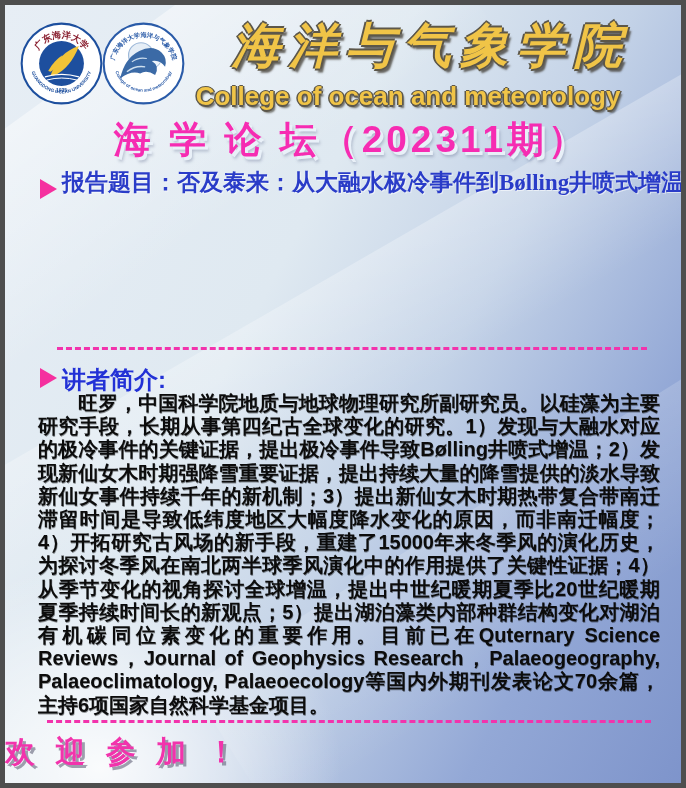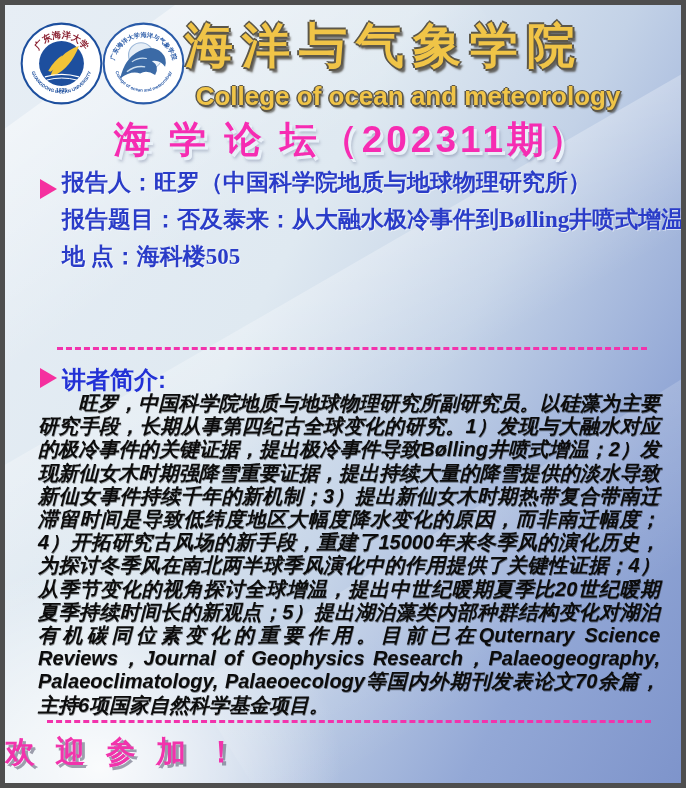--- a/index.html
+++ b/index.html
@@ -21,23 +21,23 @@
     background:linear-gradient(rgba(255,255,255,.28),rgba(255,255,255,0));}
   .streak.s3{top:430px;left:160px;width:900px;height:160px;transform:rotate(-32deg);
     background:linear-gradient(rgba(255,255,255,.16),rgba(255,255,255,0));}
 
   .logo{position:absolute;top:17px;}
   .logo.university{left:15px;}
   .logo.college{left:97px;}
 
   .title-cn{
     position:absolute;left:180px;top:8px;width:446px;
-    text-align:left;
+    text-align:right;
     font-family:"DejaVu Serif",serif;
-    font-weight:bold;
+    font-style:italic;font-weight:bold;
     font-size:48px;line-height:64px;letter-spacing:9px;
     color:#f0c447;
     text-shadow:2px 0 0 #5c574a,-2px 0 0 #5c574a,0 2px 0 #5c574a,0 -2px 0 #5c574a,3px 4px 2px rgba(60,55,45,.75);
   }
   .title-en{
     position:absolute;left:180px;top:76px;width:446px;
     text-align:center;font-weight:bold;
     font-size:26px;color:#f0c447;
     text-shadow:1.5px 0 0 #5c574a,-1.5px 0 0 #5c574a,0 1.5px 0 #5c574a,0 -1.5px 0 #5c574a,2px 3px 2px rgba(60,55,45,.7);
   }
@@ -75,21 +75,20 @@
 
   .bio-heading{
     position:absolute;left:57px;top:359px;
     font-weight:bold;font-size:24px;color:#2231d6;
   }
   .bio-text{
     position:absolute;left:33px;right:21px;top:387px;
     font-weight:bold;font-size:20px;line-height:23.2px;
     color:#0c0c0c;text-align:justify;text-indent:2em;
     text-shadow:.5px .5px 0 rgba(0,0,0,.4);
-    font-style:italic;
   }
 
   .welcome{
     position:absolute;left:0;right:0;top:727px;
     text-align:left;font-weight:bold;
     font-size:30px;letter-spacing:6px;
     color:#f233ac;
     text-shadow:3px 3px 0 rgba(85,85,110,.55);
   }
 </style>
@@ -144,23 +143,21 @@
       </text>
     </svg>
   </div>
 
   <div class="title-cn">海洋与气象学院</div>
   <div class="title-en">College of ocean and meteorology</div>
   <div class="forum-title">海 学 论 坛（202311期）</div>
 
   <div class="tri t1"></div>
   <div class="info-list">
-    <div class="info-row"><span>报告人：</span><span>旺罗（中国科学院地质与地球物理研究所）</span></div>
     <div class="info-row"><span>报告题目：</span><span>否及泰来：从大融水极冷事件到Bølling井喷式增温</span></div>
-    <div class="info-row"><span>地 点：</span><span>海科楼505</span></div>
   </div>
 
   <div class="divider d1"></div>
 
   <div class="tri t2"></div>
   <div class="bio-heading">讲者简介:</div>
   <div class="bio-text">旺罗，中国科学院地质与地球物理研究所副研究员。以硅藻为主要研究手段，长期从事第四纪古全球变化的研究。1）发现与大融水对应的极冷事件的关键证据，提出极冷事件导致Bølling井喷式增温；2）发现新仙女木时期强降雪重要证据，提出持续大量的降雪提供的淡水导致新仙女事件持续千年的新机制；3）提出新仙女木时期热带复合带南迁滞留时间是导致低纬度地区大幅度降水变化的原因，而非南迁幅度；4）开拓研究古风场的新手段，重建了15000年来冬季风的演化历史，为探讨冬季风在南北两半球季风演化中的作用提供了关键性证据；4）从季节变化的视角探讨全球增温，提出中世纪暖期夏季比20世纪暖期夏季持续时间长的新观点；5）提出湖泊藻类内部种群结构变化对湖泊有机碳同位素变化的重要作用。目前已在Quternary Science Reviews，Journal of Geophysics Research，Palaeogeography, Palaeoclimatology, Palaeoecology等国内外期刊发表论文70余篇，主持6项国家自然科学基金项目。</div>
 
   <div class="divider d2"></div>
 

